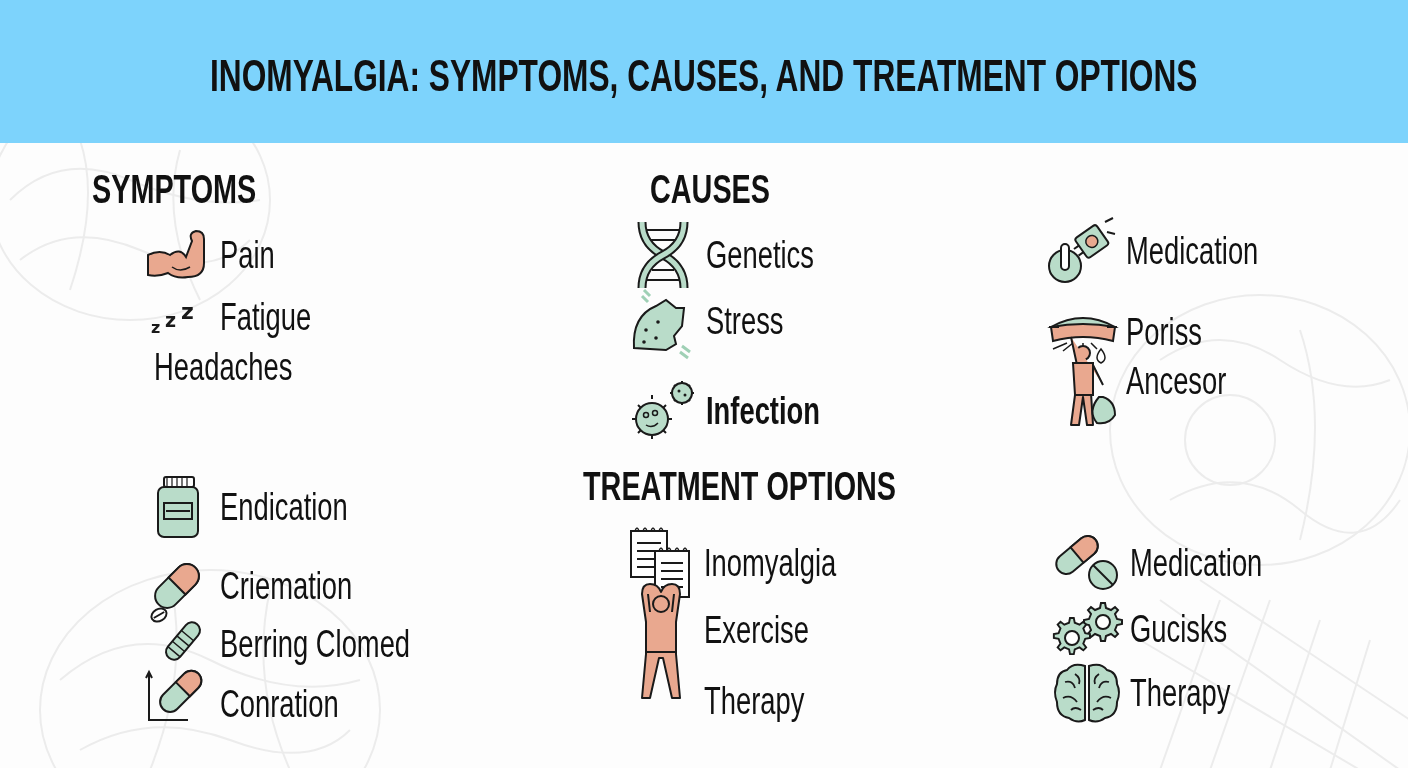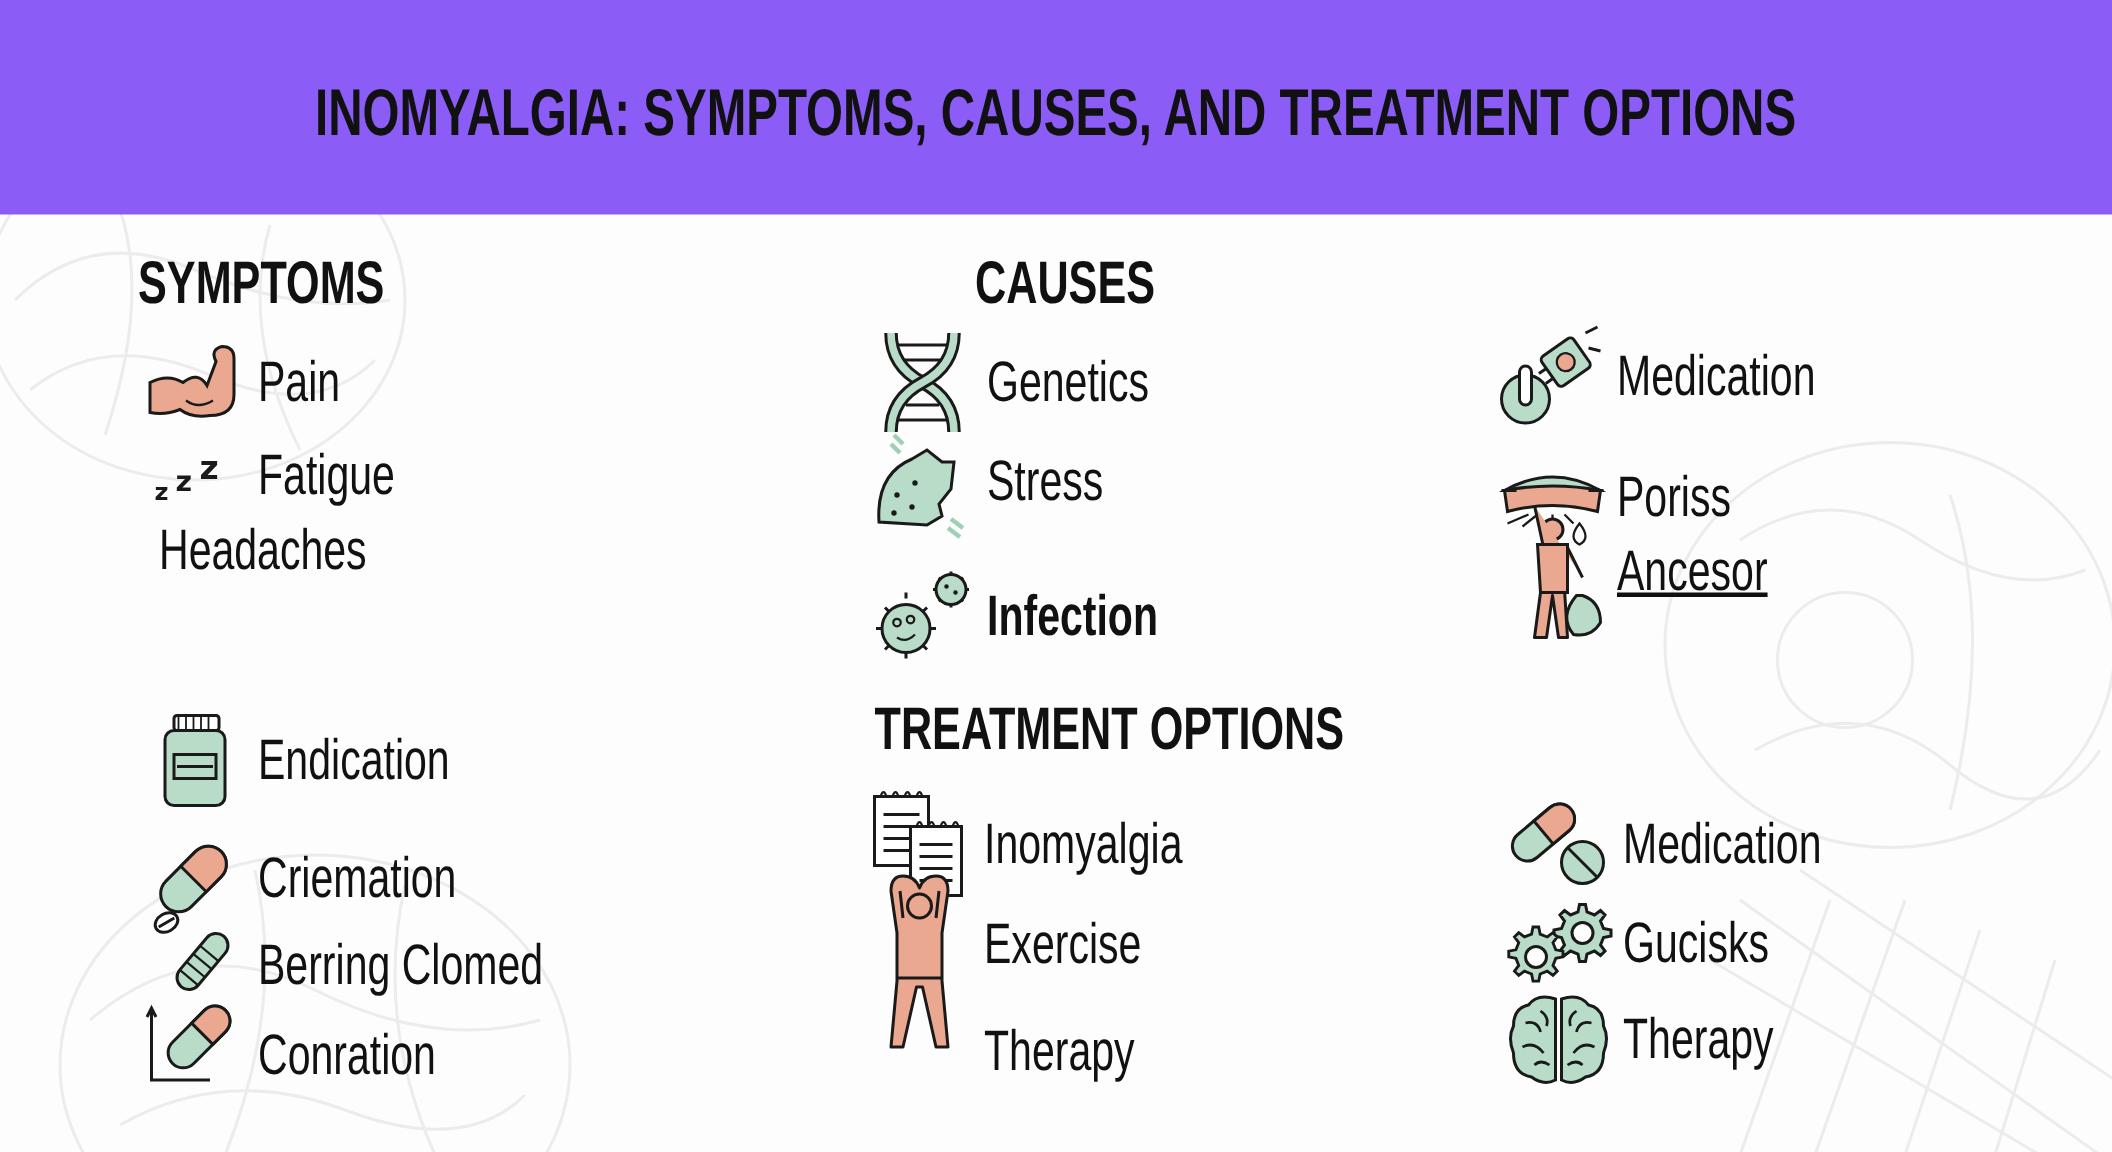--- a/index.html
+++ b/index.html
@@ -6,21 +6,21 @@
     html, body { width: 1408px; height: 768px; overflow: hidden; }
     body {
       background: #fdfdfd;
       font-family: "Liberation Sans", "DejaVu Sans", sans-serif;
       position: relative;
       color: #111;
     }
     .bg-deco { position: absolute; pointer-events: none; }
     .header {
       position: absolute; left: 0; top: 0; width: 1408px; height: 143px;
-      background: #8b5cf6;
+      background: #7dd3fc;
       display: flex; align-items: center; justify-content: center;
     }
     .header h1 {
       font-family: "Liberation Sans", sans-serif;
       font-weight: 700;
       font-size: 44px;
       letter-spacing: 0px;
       transform: scaleX(0.72);
       color: #111;
       white-space: nowrap;
@@ -31,21 +31,21 @@
       font-family: "Liberation Sans", sans-serif;
       font-weight: 700;
       font-size: 40px;
       transform-origin: left center;
       transform: scaleX(0.72);
       color: #111;
       white-space: nowrap;
     }
     .item {
       position: absolute;
-      display: flex; align-items: center;
+      display: flex; align-items: center; margin-left: 48px;
     }
     .item .icon {
       width: 66px; height: 66px;
       display: flex; align-items: center; justify-content: center;
       flex-shrink: 0;
     }
     .item .label {
       font-family: "Liberation Sans", sans-serif;
       font-size: 38px;
       transform-origin: left center;
@@ -246,21 +246,21 @@
       <path d="M4 28 Q36 10 68 28 Z" fill="#b9dcc9" stroke="#1a1a1a" stroke-width="2"></path>
       <path d="M4 28 Q36 22 68 28 L66 42 Q36 34 6 42 Z" fill="#e9a88f" stroke="#1a1a1a" stroke-width="2"></path>
       <path d="M2 28 H12 M60 28 H70" stroke="#1a1a1a" stroke-width="2"></path>
       <path d="M26 44 L16 52 M36 44 V52 M44 44 L50 50 M20 44 L6 50" stroke="#1a1a1a" stroke-width="1.5"></path>
       <path d="M54 50 Q46 60 54 64 Q62 60 54 50 Z" fill="#fff" stroke="#1a1a1a" stroke-width="1.5"></path>
     </svg>
   </span>
   <span class="label">Poriss</span>
 </div>
 
-<div class="item" style="left:1002px;top:348px;text-decoration:underline;">
+<div class="item" style="left:1002px;top:348px;">
   <span class="icon">
     <svg width="72" height="92" viewBox="0 0 72 92">
       <circle cx="36" cy="18" r="7" fill="#e9a88f" stroke="#1a1a1a" stroke-width="2"></circle>
       <path d="M24 2 L30 30 L28 60 L24 90 L32 90 L36 62 L40 90 L46 90 L44 58 L46 30 L56 50" fill="#e9a88f" stroke="#1a1a1a" stroke-width="2" stroke-linejoin="round"></path>
       <path d="M26 28 H46 V60 H28 Z" fill="#e9a88f" stroke="#1a1a1a" stroke-width="2"></path>
       <path d="M52 62 Q40 76 50 88 Q62 90 68 80 Q68 66 56 62 Z" fill="#b9dcc9" stroke="#1a1a1a" stroke-width="2"></path>
     </svg>
   </span>
   <span class="label">Ancesor</span>
 </div>

